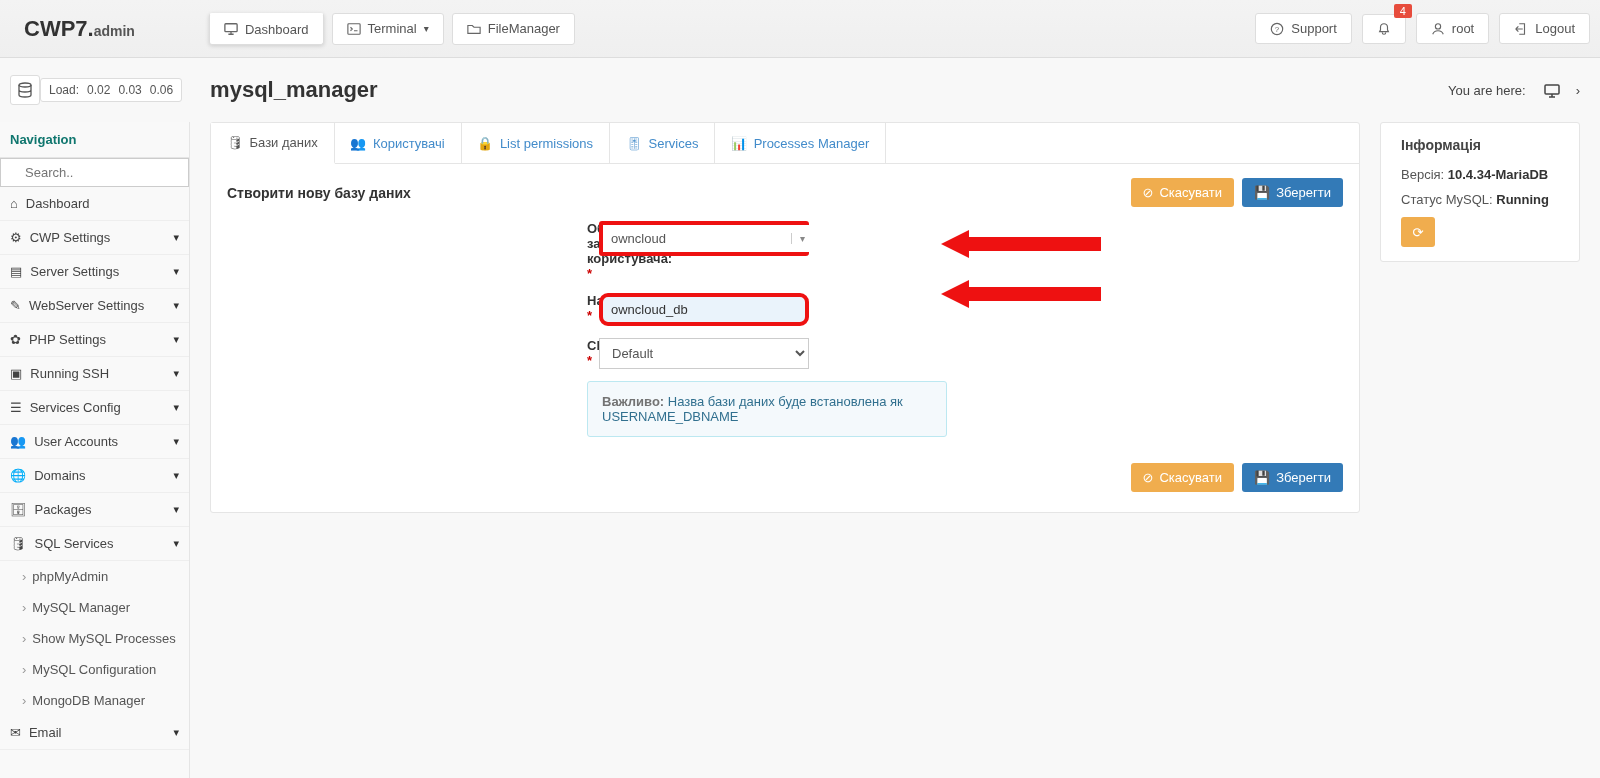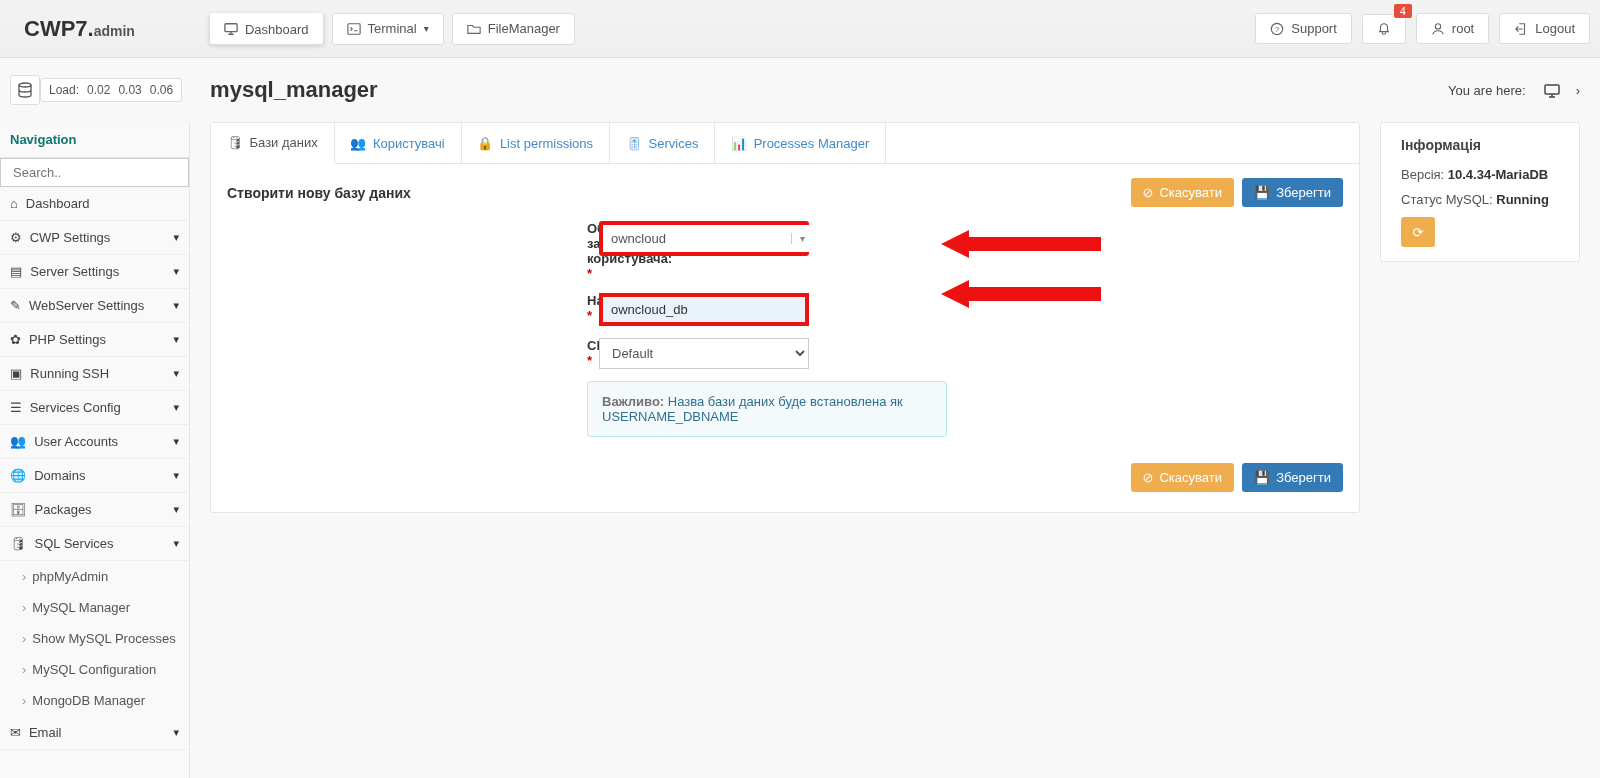--- a/index.html
+++ b/index.html
@@ -21,21 +21,21 @@
 .pagehead { display:flex; align-items:center; height:64px; padding:0 20px 0 10px; background:transparent; }
 .load-box { background:#fff; border:1px solid #ddd; border-radius:3px; padding:4px 8px; display:flex; align-items:center; gap:8px; font-size:12px; color:#555; margin-right:18px; }
 .load-icon { background:#fff; border:1px solid #ddd; border-radius:3px; width:30px; height:30px; display:inline-flex; align-items:center; justify-content:center; color:#555; }
 .page-title { font-size:22px; font-weight:bold; color:#333; margin-left:10px; }
 .youarehere { margin-left:auto; font-size:13px; color:#444; display:flex; align-items:center; gap:18px; }
 
 
 .layout { display:flex; height: calc(778px - 58px - 64px); }
 .sidebar { width: 190px; border-right:1px solid #e5e5e5; background:#f9f9f9; display:flex; flex-direction:column; }
 .nav-title { font-weight:bold; padding:10px 10px; border-bottom:1px solid #e5e5e5; color:#0f766e; }
-.search-input { width:100%; border:1px solid #ccc; padding:6px 12px; font-size:13px; color:#777; }
+.search-input { width:100%; border:1px solid #ccc; padding:6px 24px; font-size:13px; color:#777; }
 .nav-list { list-style:none; }
 .nav-item { padding:9px 10px; border-bottom:1px solid #eee; display:flex; align-items:center; gap:8px; cursor:pointer; color:#444; font-size:13px; }
 .nav-item .chev { margin-left:auto; font-size:11px; color:#333; }
 .sub-item { padding:8px 10px 8px 22px; color:#555; font-size:13px; display:flex; align-items:center; gap:6px; cursor:pointer; }
 .sub-item::before { content:"›"; color:#999; }
 
 .content { flex:1; padding: 0 20px; display:flex; gap:20px; }
 .main-panel { flex:1; }
 .info-panel { width: 200px; }
 
@@ -52,21 +52,21 @@
 .btn { border:none; border-radius:3px; padding:7px 12px; font-size:13px; color:#fff; display:inline-flex; align-items:center; gap:6px; cursor:pointer; }
 .btn-warn { background:#f0ad4e; }
 .btn-primary { background:#337ab7; }
 
 .form-row { display:flex; align-items:flex-start; margin-bottom:12px; }
 .form-label { width: 340px; text-align:left; padding-right:12px; font-size:13px; font-weight:bold; color:#333; padding-left:360px; }
 .req { color:#c00; }
 .form-control { width: 210px; }
 .select { width:210px; border:1px solid #ccc; background:#fff; padding:6px 8px; font-size:13px; color:#555; display:flex; justify-content:space-between; align-items:center; }
 .select-hl { border:4px solid #e11; border-radius:3px; }
-.input-hl { border:4px solid #e11; border-radius:0; background:#eaf3fb; }
+.input-hl { border:4px solid #e11; border-radius:9px; background:#eaf3fb; }
 .text-input { width:100%; border:none; background:transparent; padding:5px 8px; font-size:13px; color:#333; outline:none; }
 .plain-select { width:210px; border:1px solid #ccc; padding:6px 8px; font-size:13px; color:#555; background:#fff; }
 
 .alert-info { border:1px solid #bce8f1; background:#f4f9fc; color:#31708f; border-radius:3px; padding:12px 14px; margin: 8px 0 0 360px; width: 360px; font-size:13px; }
 .alert-info strong { color:#737373; }
 
 .foot-btns { display:flex; justify-content:flex-end; gap:8px; padding-top:26px; }
 
 .info-card { background:#fff; border:1px solid #e5e5e5; border-radius:3px; padding:14px 20px; }
 .info-card h4 { font-size:14px; font-weight:bold; margin-bottom:14px; color:#444; }

